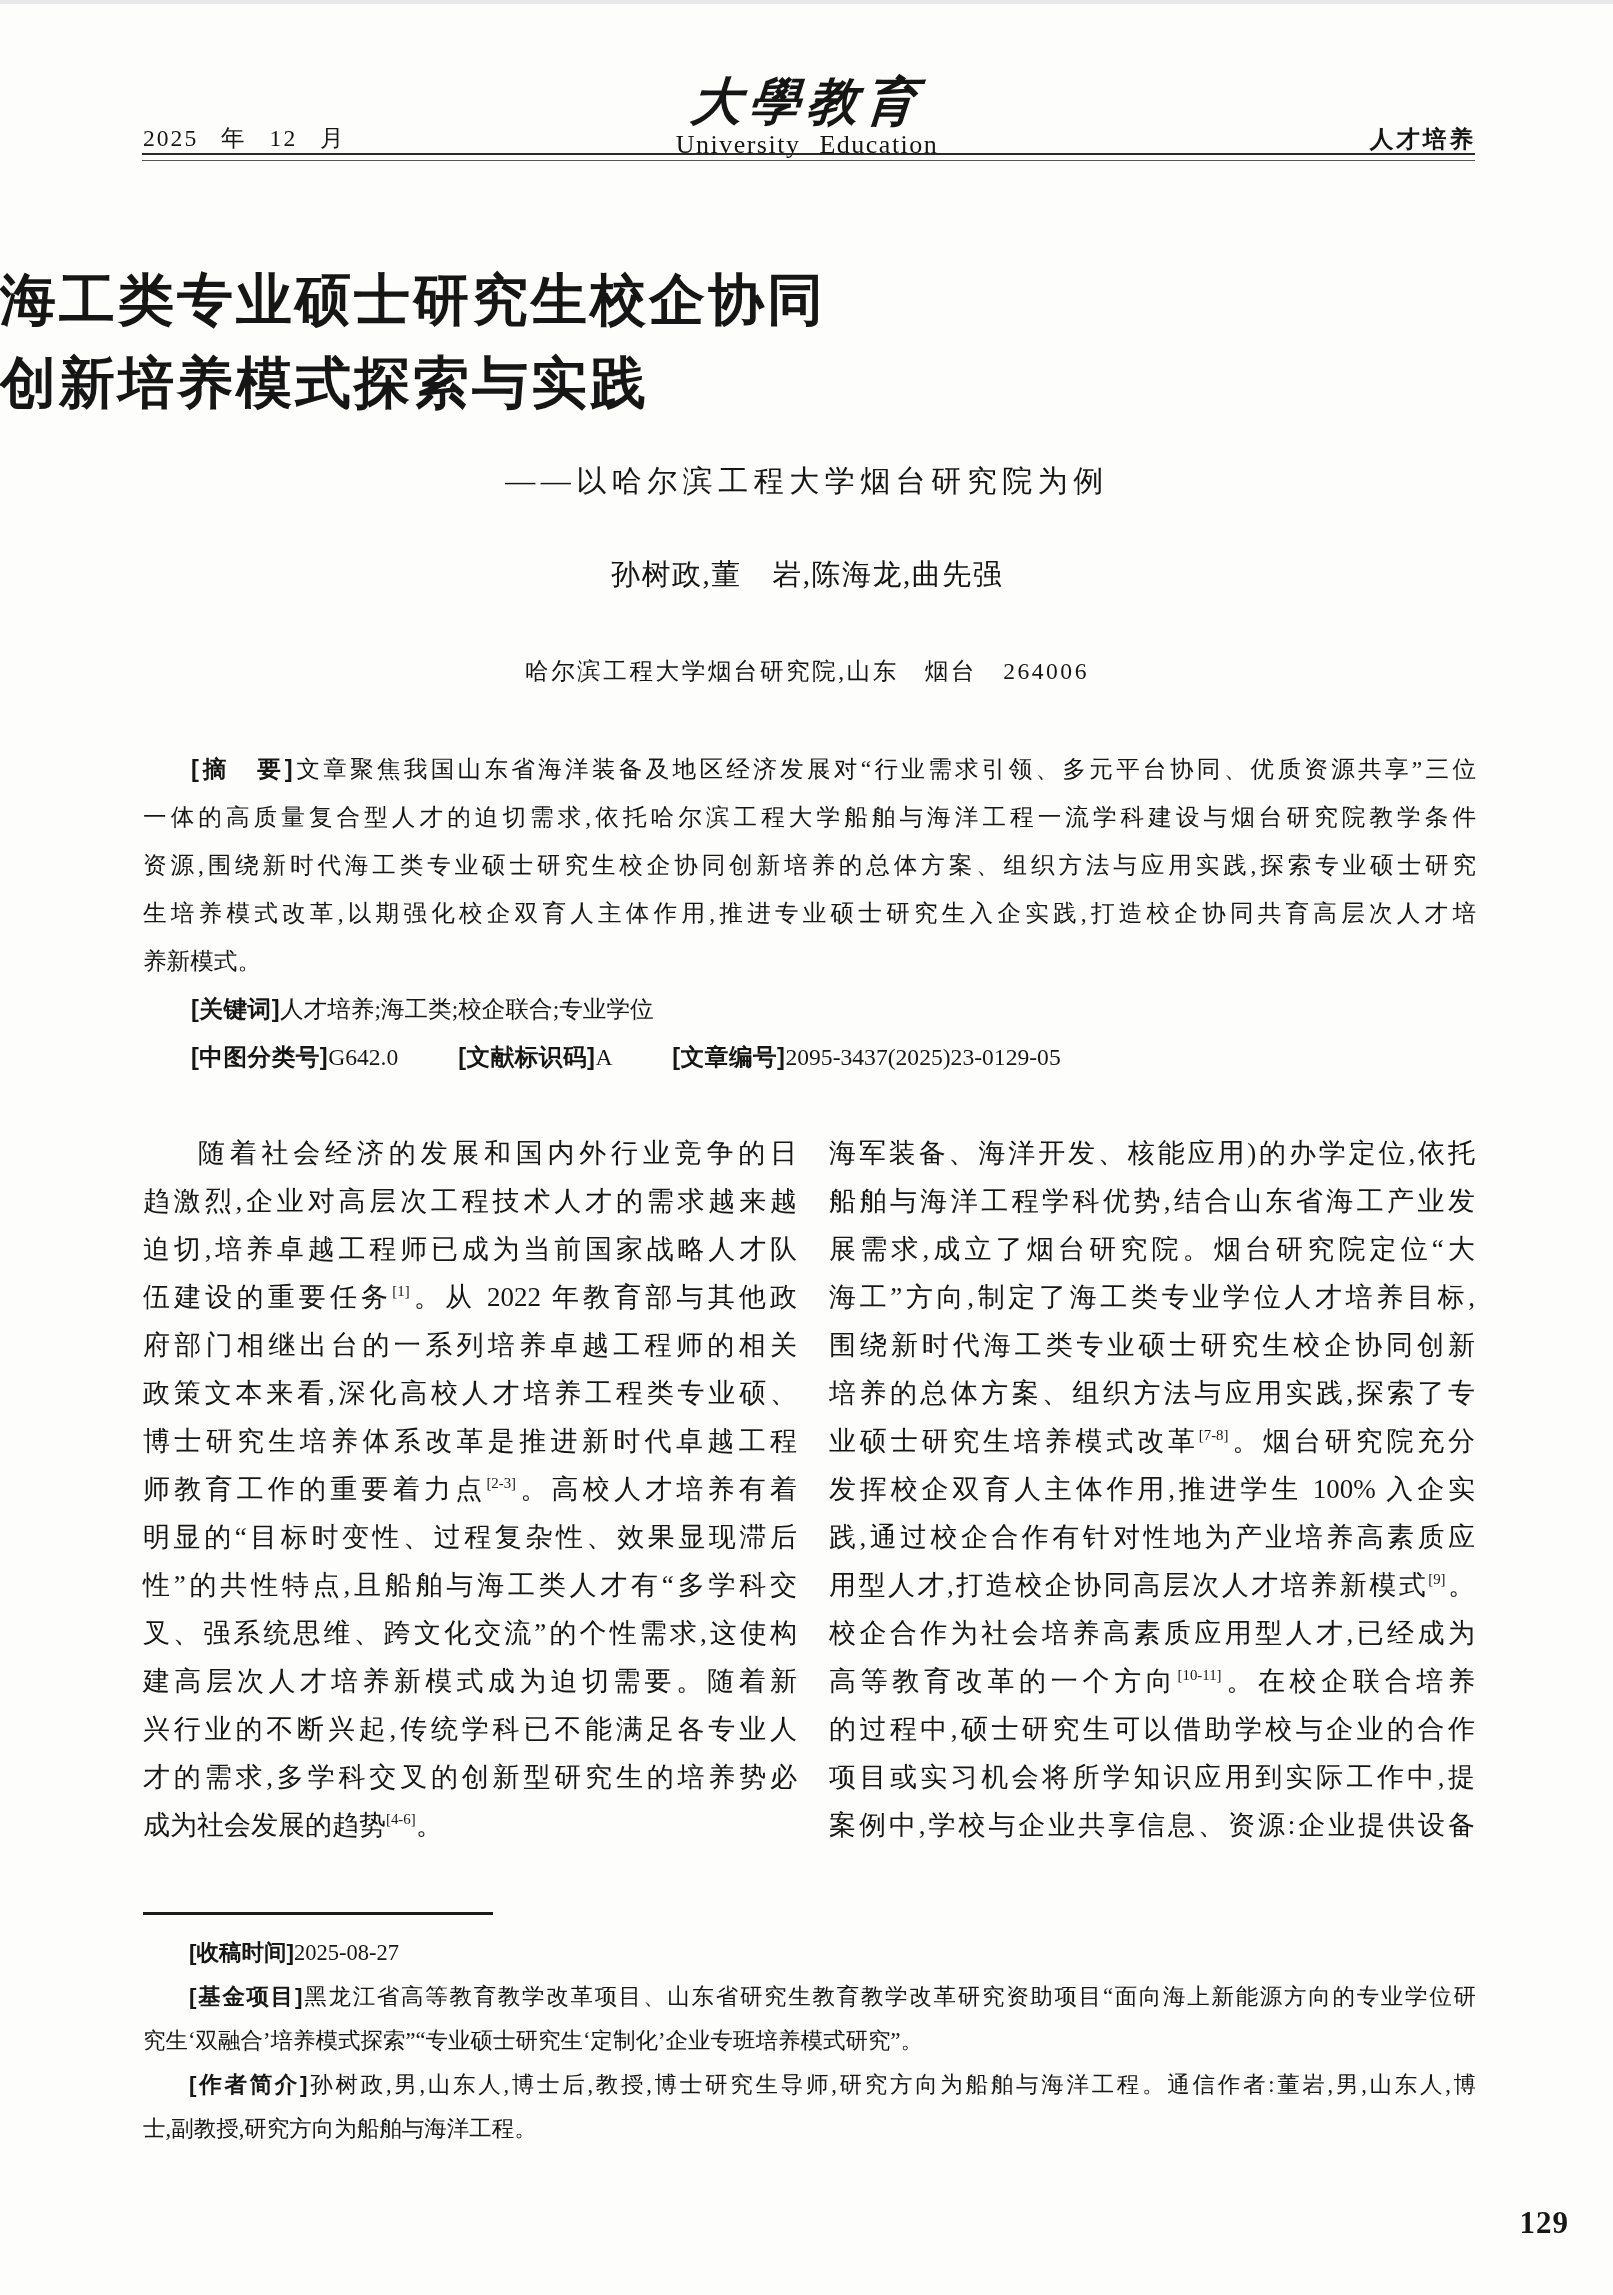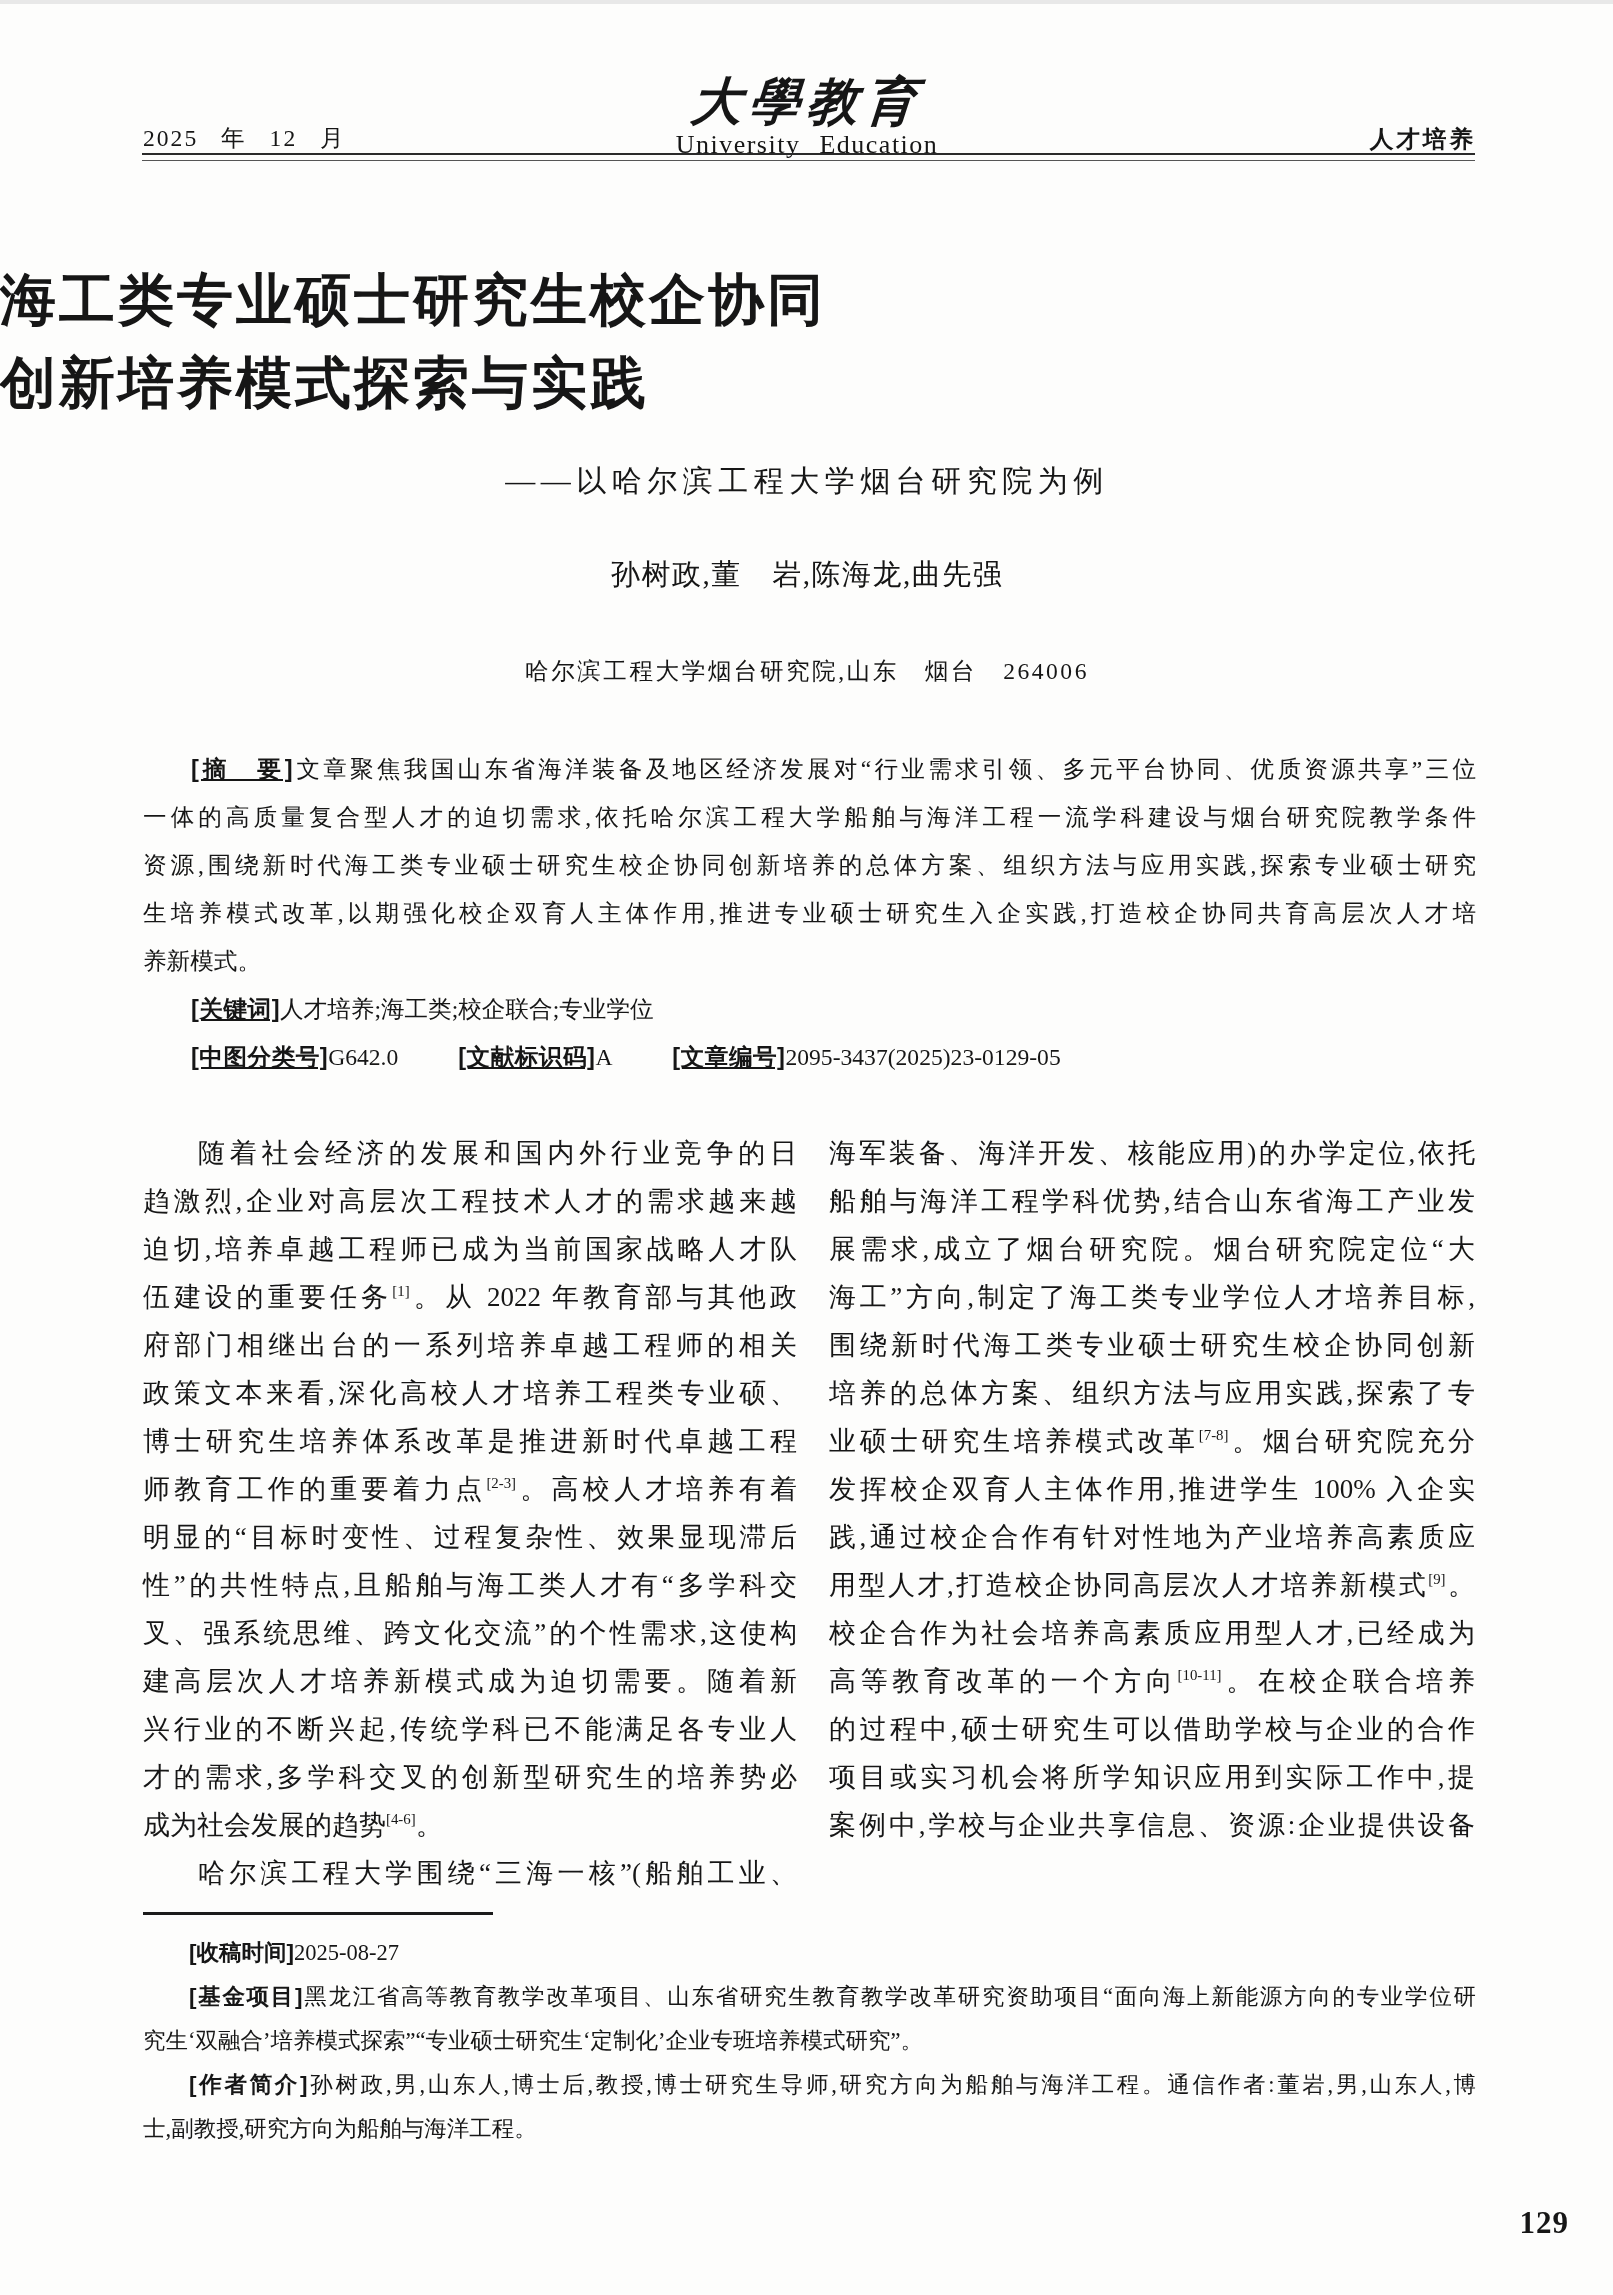--- a/index.html
+++ b/index.html
@@ -29,21 +29,21 @@
   .authors{position:absolute;left:0;right:0;top:551px;text-align:center;
     font-size:29px;font-weight:400;letter-spacing:1.5px;}
   .affil{position:absolute;left:0;right:0;top:651px;text-align:center;
     font-size:23.6px;letter-spacing:2.5px;}
   
   .absblock{position:absolute;left:143px;width:1333px;top:741px;font-size:23.6px;}
   .aline{line-height:48px;text-align:justify;text-align-last:justify;}
   .aline.indent{text-indent:48px;}
   .aline.end{text-align-last:left;}
   .kwline,.clcline{line-height:48px;text-indent:48px;white-space:nowrap;}
-  .blabel{font-family:"Liberation Sans","DejaVu Sans",sans-serif;font-weight:700;letter-spacing:0.5px;text-decoration:underline;}
+  .blabel{font-family:"Liberation Sans","DejaVu Sans",sans-serif;font-weight:700;letter-spacing:0.5px;}
   .clc-group{margin-right:54px;}
   
   .col{position:absolute;top:1125px;font-size:27px;}
   .col-left{left:143px;width:654px;}
   .col-right{left:829px;width:646px;}
   .bline{line-height:48px;text-align:justify;text-align-last:justify;}
   .bline.indent{text-indent:55px;}
   .bline.end{text-align-last:left;}
   sup.ref{font-size:0.55em;vertical-align:super;line-height:0;letter-spacing:0;}
   
@@ -104,21 +104,20 @@
       <div class="bline">政策文本来看,深化高校人才培养工程类专业硕、</div>
       <div class="bline">博士研究生培养体系改革是推进新时代卓越工程</div>
       <div class="bline">师教育工作的重要着力点<sup class="ref">[2-3]</sup>。高校人才培养有着</div>
       <div class="bline">明显的“目标时变性、过程复杂性、效果显现滞后</div>
       <div class="bline">性”的共性特点,且船舶与海工类人才有“多学科交</div>
       <div class="bline">叉、强系统思维、跨文化交流”的个性需求,这使构</div>
       <div class="bline">建高层次人才培养新模式成为迫切需要。随着新</div>
       <div class="bline">兴行业的不断兴起,传统学科已不能满足各专业人</div>
       <div class="bline">才的需求,多学科交叉的创新型研究生的培养势必</div>
       <div class="bline end">成为社会发展的趋势<sup class="ref">[4-6]</sup>。</div>
-      <div class="bline indent">哈尔滨工程大学围绕“三海一核”(船舶工业、</div>
     </div>
   <div id="col-right" class="col col-right">
       <div class="bline">海军装备、海洋开发、核能应用)的办学定位,依托</div>
       <div class="bline">船舶与海洋工程学科优势,结合山东省海工产业发</div>
       <div class="bline">展需求,成立了烟台研究院。烟台研究院定位“大</div>
       <div class="bline">海工”方向,制定了海工类专业学位人才培养目标,</div>
       <div class="bline">围绕新时代海工类专业硕士研究生校企协同创新</div>
       <div class="bline">培养的总体方案、组织方法与应用实践,探索了专</div>
       <div class="bline">业硕士研究生培养模式改革<sup class="ref">[7-8]</sup>。烟台研究院充分</div>
       <div class="bline">发挥校企双育人主体作用,推进学生 100% 入企实</div>

